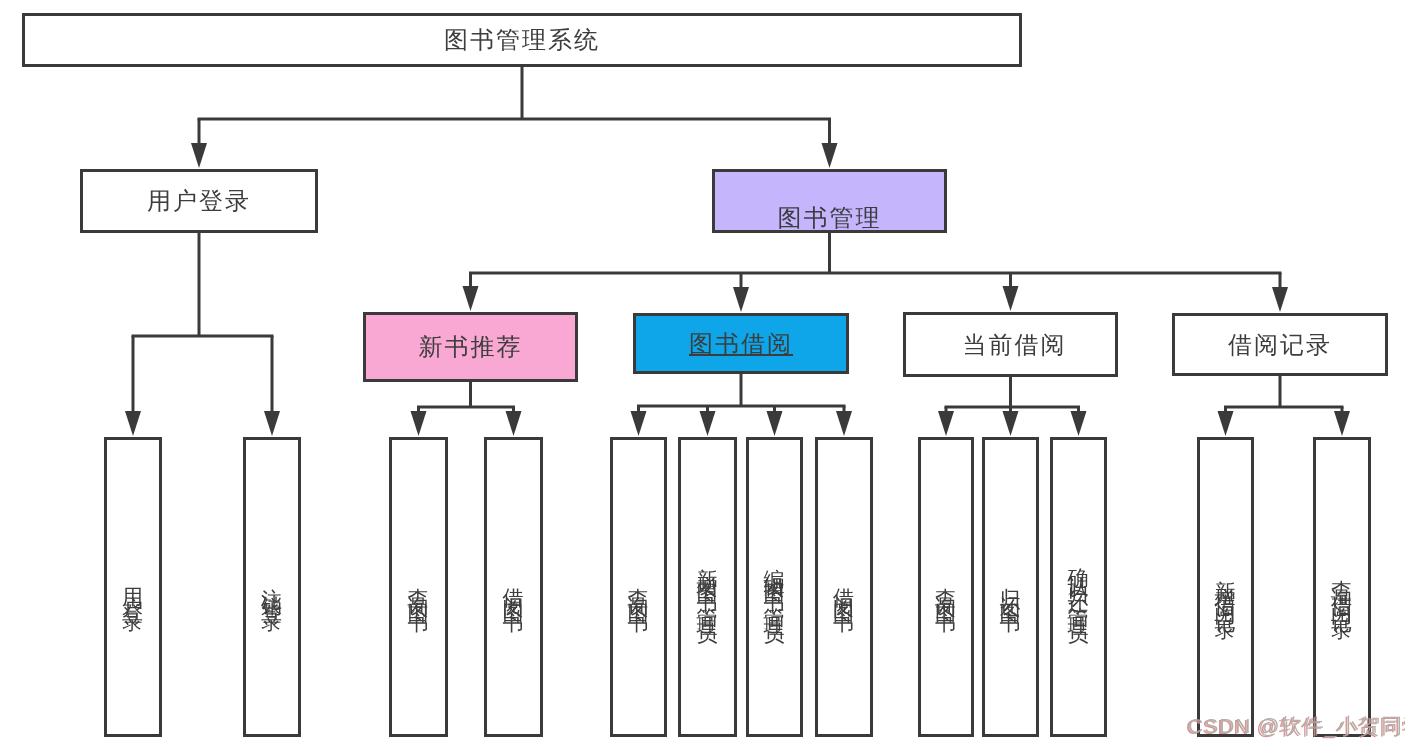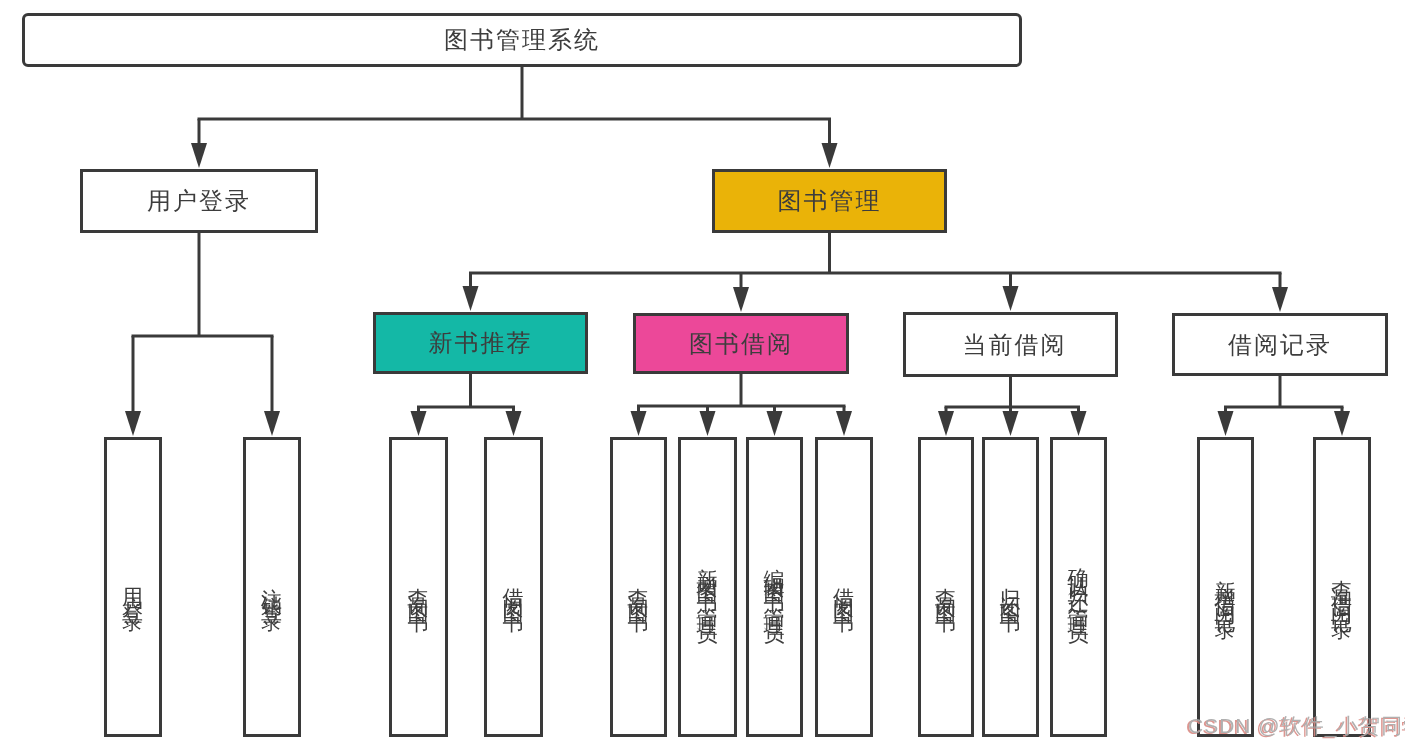--- a/index.html
+++ b/index.html
@@ -100,33 +100,33 @@
       <line x1="1078.5" y1="407" x2="1078.5" y2="419" stroke="#3a3a3a" stroke-width="3"></line>
       <polygon points="1070.5,411 1086.5,411 1078.5,436" fill="#3a3a3a"></polygon>
       <line x1="1280" y1="376" x2="1280" y2="407" stroke="#3a3a3a" stroke-width="3"></line>
       <line x1="1224" y1="407" x2="1343.5" y2="407" stroke="#3a3a3a" stroke-width="3"></line>
       <line x1="1225.5" y1="407" x2="1225.5" y2="419" stroke="#3a3a3a" stroke-width="3"></line>
       <polygon points="1217.5,411 1233.5,411 1225.5,436" fill="#3a3a3a"></polygon>
       <line x1="1342" y1="407" x2="1342" y2="419" stroke="#3a3a3a" stroke-width="3"></line>
       <polygon points="1334,411 1350,411 1342,436" fill="#3a3a3a"></polygon>
     </svg>
   <div id="nodes">
-      <div class="node h" style="left: 22px; top: 13px; width: 1000px; height: 54px; border-color: rgb(58, 58, 58); background: rgb(255, 255, 255); color: rgb(61, 61, 61); border-radius: 6px;">
+      <div class="node h" style="left: 22px; top: 13px; width: 1000px; height: 54px; border-color: rgb(58, 58, 58); background: rgb(255, 255, 255); color: rgb(61, 61, 61);">
         <span class="label">图书管理系统</span>
       </div>
       <div class="node h" style="left: 80px; top: 169px; width: 238px; height: 64px; border-color: rgb(58, 58, 58); background: rgb(255, 255, 255); color: rgb(61, 61, 61);">
         <span class="label">用户登录</span>
       </div>
-      <div class="node h" style="left: 712px; top: 169px; width: 235px; height: 64px; border-color: rgb(58, 58, 58); background: #eab308; color: rgb(61, 61, 61);">
+      <div class="node h" style="left: 712px; top: 169px; width: 235px; height: 64px; border-color: rgb(58, 58, 58); background: #c4b5fd; color: rgb(61, 61, 61); align-items: flex-end;">
         <span class="label">图书管理</span>
       </div>
-      <div class="node h" style="left: 363px; top: 312px; width: 215px; height: 62px; border-color: rgb(58, 58, 58); background: #14b8a6; color: rgb(61, 61, 61); margin-left: 10px;">
+      <div class="node h" style="left: 363px; top: 312px; width: 215px; height: 70px; border-color: rgb(58, 58, 58); background: #f9a8d4; color: rgb(61, 61, 61);">
         <span class="label">新书推荐</span>
       </div>
-      <div class="node h" style="left: 633px; top: 313px; width: 216px; height: 61px; border-color: rgb(58, 58, 58); background: #ec4899; color: rgb(61, 61, 61);">
+      <div class="node h" style="left: 633px; top: 313px; width: 216px; height: 61px; border-color: rgb(58, 58, 58); background: #0ea5e9; color: rgb(61, 61, 61); text-decoration: underline;">
         <span class="label">图书借阅</span>
       </div>
       <div class="node h" style="left: 903px; top: 312px; width: 215px; height: 65px; border-color: rgb(58, 58, 58); background: rgb(255, 255, 255); color: rgb(61, 61, 61); padding-left: 8px;">
         <span class="label">当前借阅</span>
       </div>
       <div class="node h" style="left: 1172px; top: 313px; width: 216px; height: 63px; border-color: rgb(58, 58, 58); background: rgb(255, 255, 255); color: rgb(61, 61, 61);">
         <span class="label">借阅记录</span>
       </div>
       <div class="node v" style="left: 104px; top: 437px; width: 58px; height: 300px; border-color: rgb(58, 58, 58); background: rgb(255, 255, 255); color: rgb(61, 61, 61);">
         <span class="label">用户登录</span>

